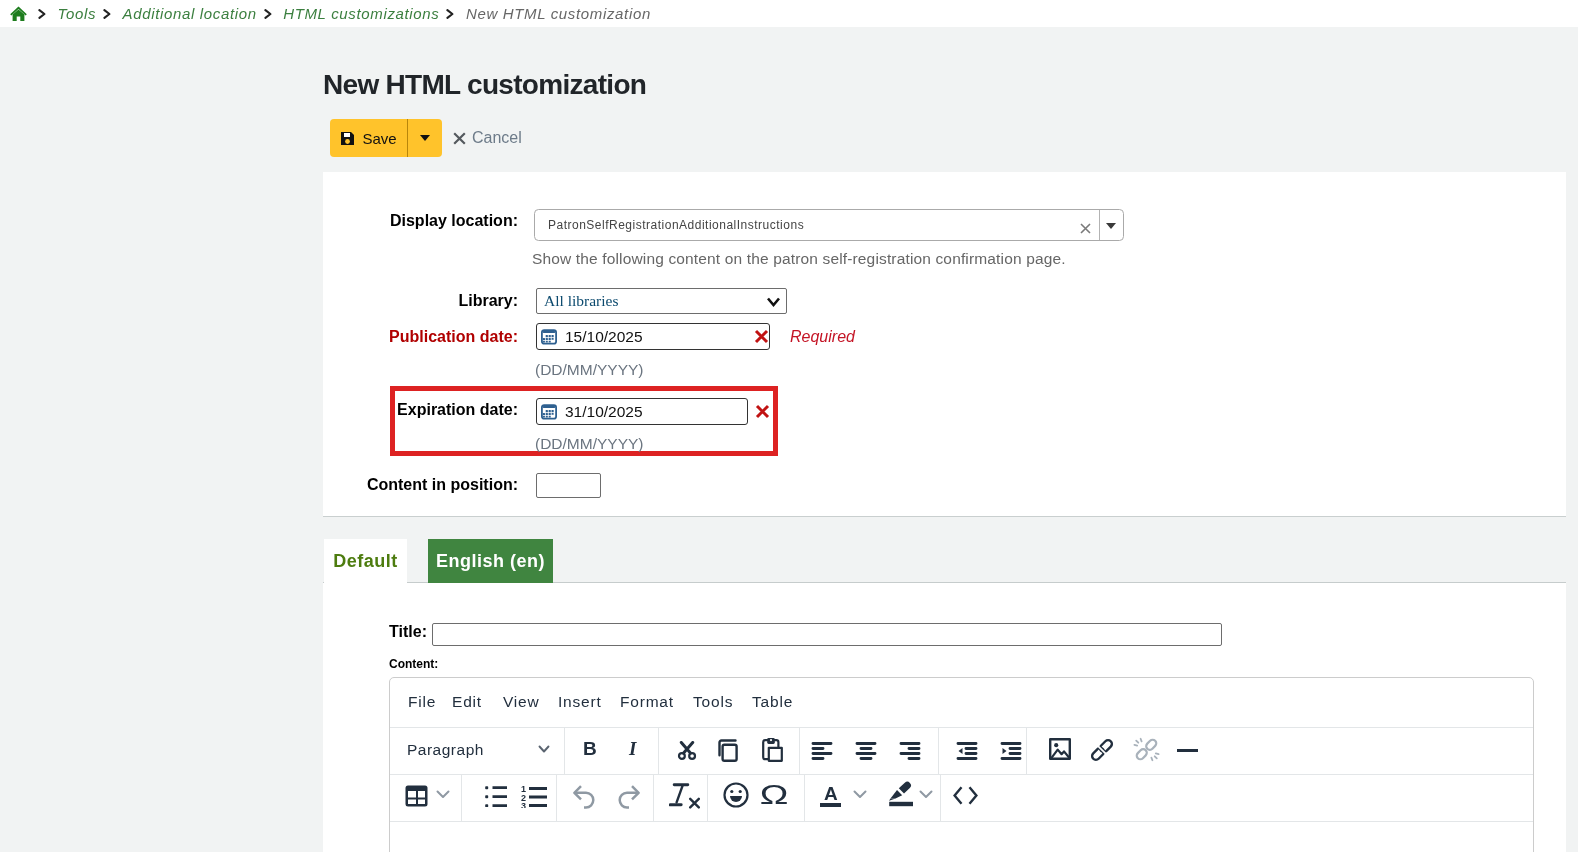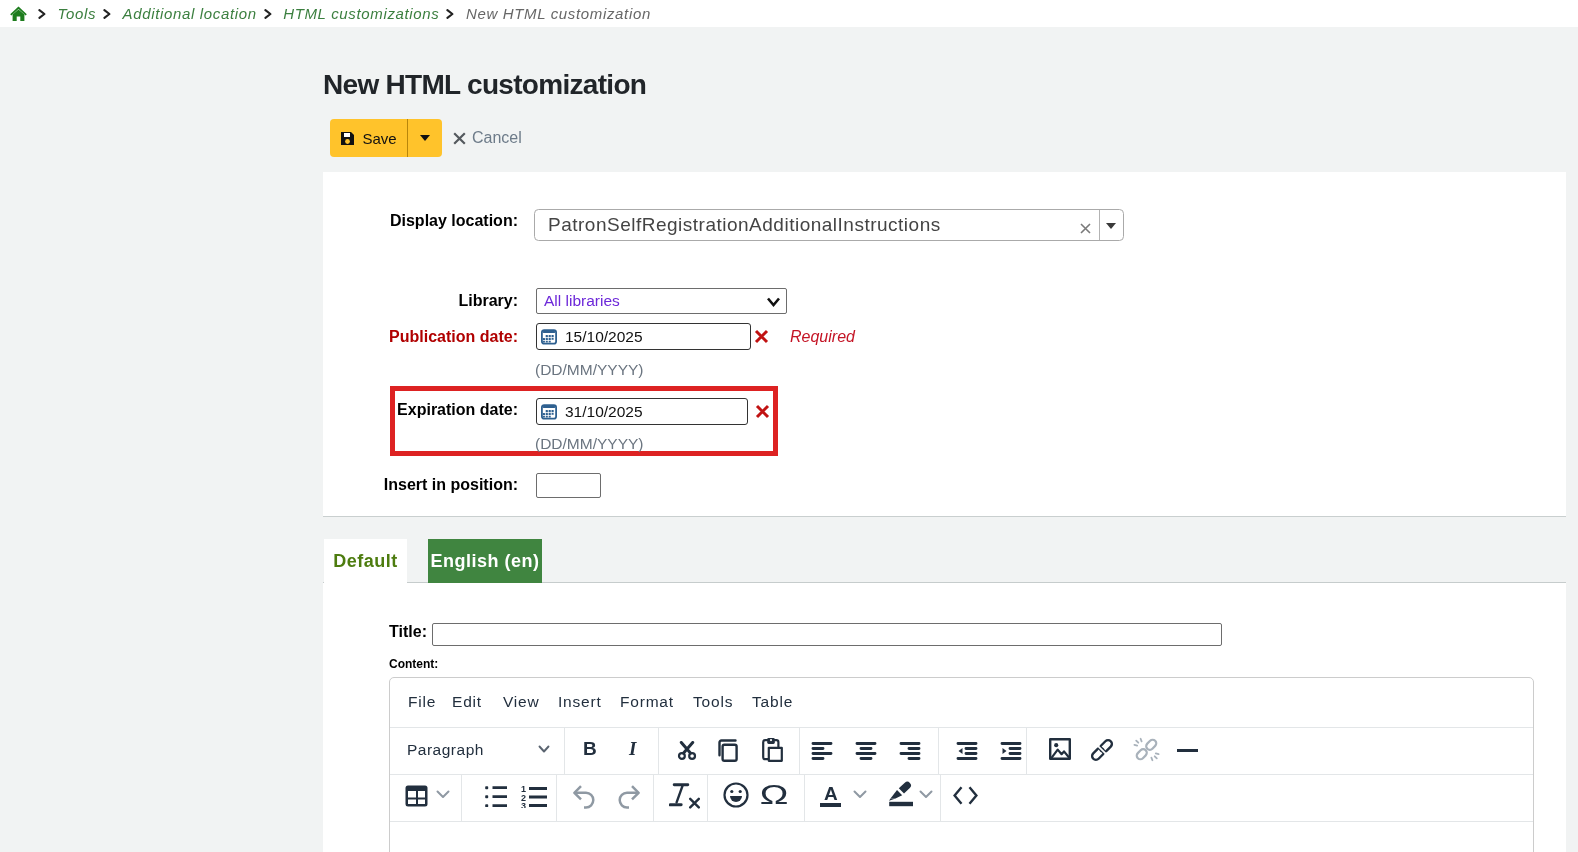--- a/index.html
+++ b/index.html
@@ -22,43 +22,43 @@
 #savegrp .caretpart { width:35px; background:#ffc32b; border-left:1px solid #b8860b; display:flex; align-items:center; justify-content:center; }
 #cancel { position:absolute; left:453px; top:129px; font-size:16px; color:#6d7b89; display:flex; align-items:center; gap:6px; }
 
 
 #panel1 { position:absolute; left:323px; top:172px; width:1243px; height:345px; background:#fff; border-bottom:1px solid #c9cfcf; }
 .lbl { position:absolute; left:0; width:195px; text-align:right; font-weight:bold; font-size:16px; color:#000; }
 .lbl.red { color:#b00000; }
 
 
 #s2 { position:absolute; left:211px; top:37px; width:590px; height:32px; border:1px solid #aaa; border-radius:4.5px; background:#fff; }
-#s2 .txt { position:absolute; left:13px; top:0; line-height:30px; font-size:19px; letter-spacing:0.5px; color:#444; }
+#s2 .txt { position:absolute; left:13px; top:0; line-height:30px; font-size:12px; letter-spacing:0.5px; color:#444; }
 #s2 .sep { position:absolute; left:564px; top:0px; width:1px; height:30px; background:#b3b3b3; }
 #s2 .caret { position:absolute; left:571px; top:13px; width:0; height:0; border-left:5.5px solid transparent; border-right:5.5px solid transparent; border-top:6.5px solid #3a3a3a; }
 .helper { position:absolute; left:209px; top:78px; font-size:15.5px; letter-spacing:0.15px; color:#666; }
 
 
 .nsel { position:absolute; background:#fff; border:1px solid #6d6d6d; border-radius:2px; }
 #libsel { left:213px; top:116px; width:251px; height:26px; }
-#libsel .t { position:absolute; left:7px; top:0; line-height:24px; font-size:15.5px; color:#6d28d9; }
+#libsel .t { position:absolute; left:7px; top:0; line-height:24px; font-size:15.5px; color:#0c4a6e;font-family:Liberation Serif, serif; }
 
 
 .dinput { position:absolute; background:#fff; border:1px solid #333; border-radius:3px; height:27px; }
 .dinput .dtxt { position:absolute; left:28px; top:0; line-height:25px; font-size:15.5px; color:#111; }
 .redx { position:absolute; }
 .req { position:absolute; font-style:italic; font-size:16px; color:#c41425;text-align:center; }
 .hint { position:absolute; font-size:15.5px; color:#6b7580; }
 #redbox { position:absolute; left:67px; top:214px; width:388px; height:70px; border:5px solid #dd2222; }
 
 
 #tabline { position:absolute; left:323px; top:582px; width:1243px; height:1px; background:#c6cccc; }
 .tab { position:absolute; top:539px; height:44px; display:flex; align-items:center; justify-content:center; font-weight:bold; font-size:18px; letter-spacing:0.5px; }
 #tab1 { left:324px; width:83px; background:#fff; color:#4d7c0f; }
-#tab2 { left:428px; width:114px; background:#408540; color:#fff; }
+#tab2 { left:428px; width:125px; background:#408540; color:#fff; }
 
 #panel2 { position:absolute; left:323px; top:583px; width:1243px; height:269px; background:#fff; overflow:hidden; }
 #ttl-lbl { position:absolute; left:0px; top:40px; width:104px; text-align:right; font-weight:bold; font-size:16px; }
 #ttl-input { position:absolute; left:109px; top:40px; width:790px; height:23px; border:1px solid #6d6d6d; border-radius:2px; background:#fff; }
 #cnt-lbl { position:absolute; left:66px; top:74px; font-weight:bold; font-size:12px; }
 
 
 #editor { position:absolute; left:66px; top:94px; width:1145px; height:300px; border:1px solid #ccc; border-radius:5px; background:#fff; }
 #menubar { position:absolute; left:0; top:0; width:100%; height:49px; }
 #menubar span { position:absolute; top:15px; font-size:15.5px; letter-spacing:0.8px; color:#222f3e;text-align:center; }
@@ -125,31 +125,32 @@
 <div id="panel1">
   <div class="lbl" style="top:40px;">Display location:</div>
   <div id="s2">
     <span class="txt">PatronSelfRegistrationAdditionalInstructions</span>
     <svg style="position:absolute;left:545px;top:13px;" width="11" height="11" viewBox="0 0 11 11">
         <path d="M1 1 L10 10 M10 1 L1 10" stroke="#7a7a7a" stroke-width="1.6" fill="none"></path>
       </svg>
     <span class="sep"></span>
     <span class="caret"></span>
   </div>
+  <div class="helper">Show the following content on the patron self-registration confirmation page.</div>
 
   <div class="lbl" style="top:120px;">Library:</div>
   <div class="nsel" id="libsel">
     <span class="t">All libraries</span>
     <svg style="position:absolute;right:6px;top:8px;fill:none;stroke:#111;stroke-width:2.6;" width="13" height="10" viewBox="0 0 13 10">
         <path d="M1 1.5 L6.5 8 L12 1.5"></path>
       </svg>
   </div>
 
   <div class="lbl red" style="top:156px;">Publication date:</div>
-  <div class="dinput" style="left:213px; top:151px; width:215px;">
+  <div class="dinput" style="left:213px; top:151px; width:234px;">
     <svg width="16" height="16" viewBox="0 0 16 16" style="position:absolute;left:4px;top:5px;">
         <rect x="0.9" y="1.1" width="14.2" height="13.6" rx="2.2" fill="none" stroke="#2e6090" stroke-width="1.8"></rect>
         <rect x="1.6" y="1.9" width="12.8" height="2.2" rx="1" fill="#2e6090"></rect>
         <g fill="#2e6090">
           <rect x="4.7" y="6.1" width="2.2" height="2.2" rx="0.5"></rect>
           <rect x="7.6" y="6.1" width="2.2" height="2.2" rx="0.5"></rect>
           <rect x="10.5" y="6.1" width="2.2" height="2.2" rx="0.5"></rect>
           <rect x="1.8" y="9" width="2.2" height="2.2" rx="0.5"></rect>
           <rect x="4.7" y="9" width="2.2" height="2.2" rx="0.5"></rect>
           <rect x="7.6" y="9" width="2.2" height="2.2" rx="0.5"></rect>
@@ -186,21 +187,21 @@
           <rect x="7.6" y="11.9" width="2.2" height="1.6" rx="0.5"></rect>
         </g>
       </svg>
     <span class="dtxt">31/10/2025</span>
   </div>
   <svg class="redx" style="left:432px; top:232px;" width="15" height="15" viewBox="0 0 15 15">
       <path d="M2 2 L13 13 M13 2 L2 13" stroke="#c11212" stroke-width="3" stroke-linecap="butt"></path>
     </svg>
   <span class="hint" style="left:212px; top:263px;">(DD/MM/YYYY)</span>
 
-  <div class="lbl" style="top:304px;">Insert in position:</div>
+  <div class="lbl" style="top:304px;">Content in position:</div>
   <div class="nsel" style="left:213px; top:301px; width:65px; height:25px;"></div>
 </div>
 
 <div id="tabline"></div>
 <div class="tab" id="tab1">Default</div>
 <div class="tab" id="tab2">English (en)</div>
 
 <div id="panel2">
   <div id="ttl-lbl">Title:</div>
   <div id="ttl-input"></div>

